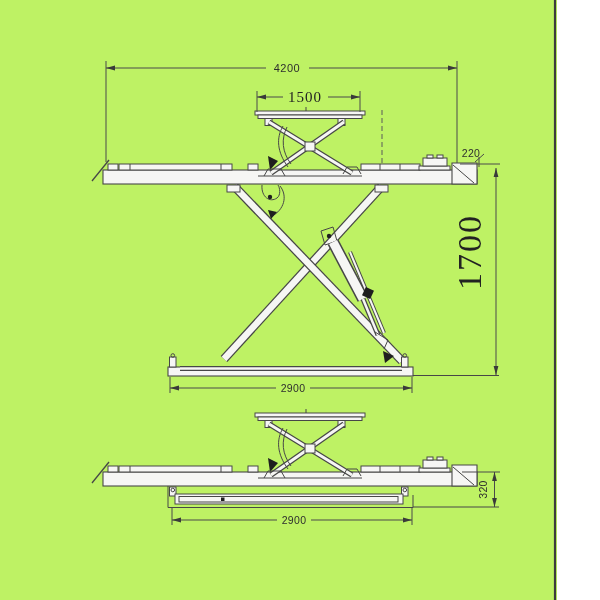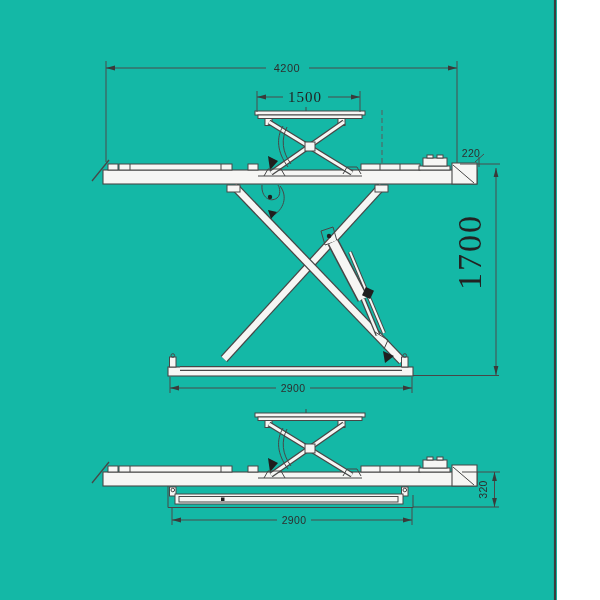--- a/index.html
+++ b/index.html
@@ -4,21 +4,21 @@
 <style>
   html,body{margin:0;padding:0;}
   body{
     width:600px;height:600px;
     background:#ffffff;
     font-family:"Liberation Sans", sans-serif;
     overflow:hidden;
   }
   .stage{
     position:relative;width:600px;height:600px;
-    background:#14b8a6;
+    background:#bef264;
   }
   svg{position:absolute;left:0;top:0;}
   .ln{stroke:#474747;stroke-width:1;fill:none;}
   .ln-thick{stroke:#474747;stroke-width:1.3;fill:none;}
   .part{fill:#f6f6f4;stroke:#474747;stroke-width:1.1;}
   .part-thin{fill:#f6f6f4;stroke:#474747;stroke-width:1;}
   .dimline{stroke:#4a4a4a;stroke-width:1;fill:none;}
   .arrow{fill:#3a3a3a;stroke:none;}
   .blackmark{fill:#1f1f1f;stroke:none;}
   .dash{stroke:#5a5a5a;stroke-width:1;fill:none;stroke-dasharray:5 3;}

